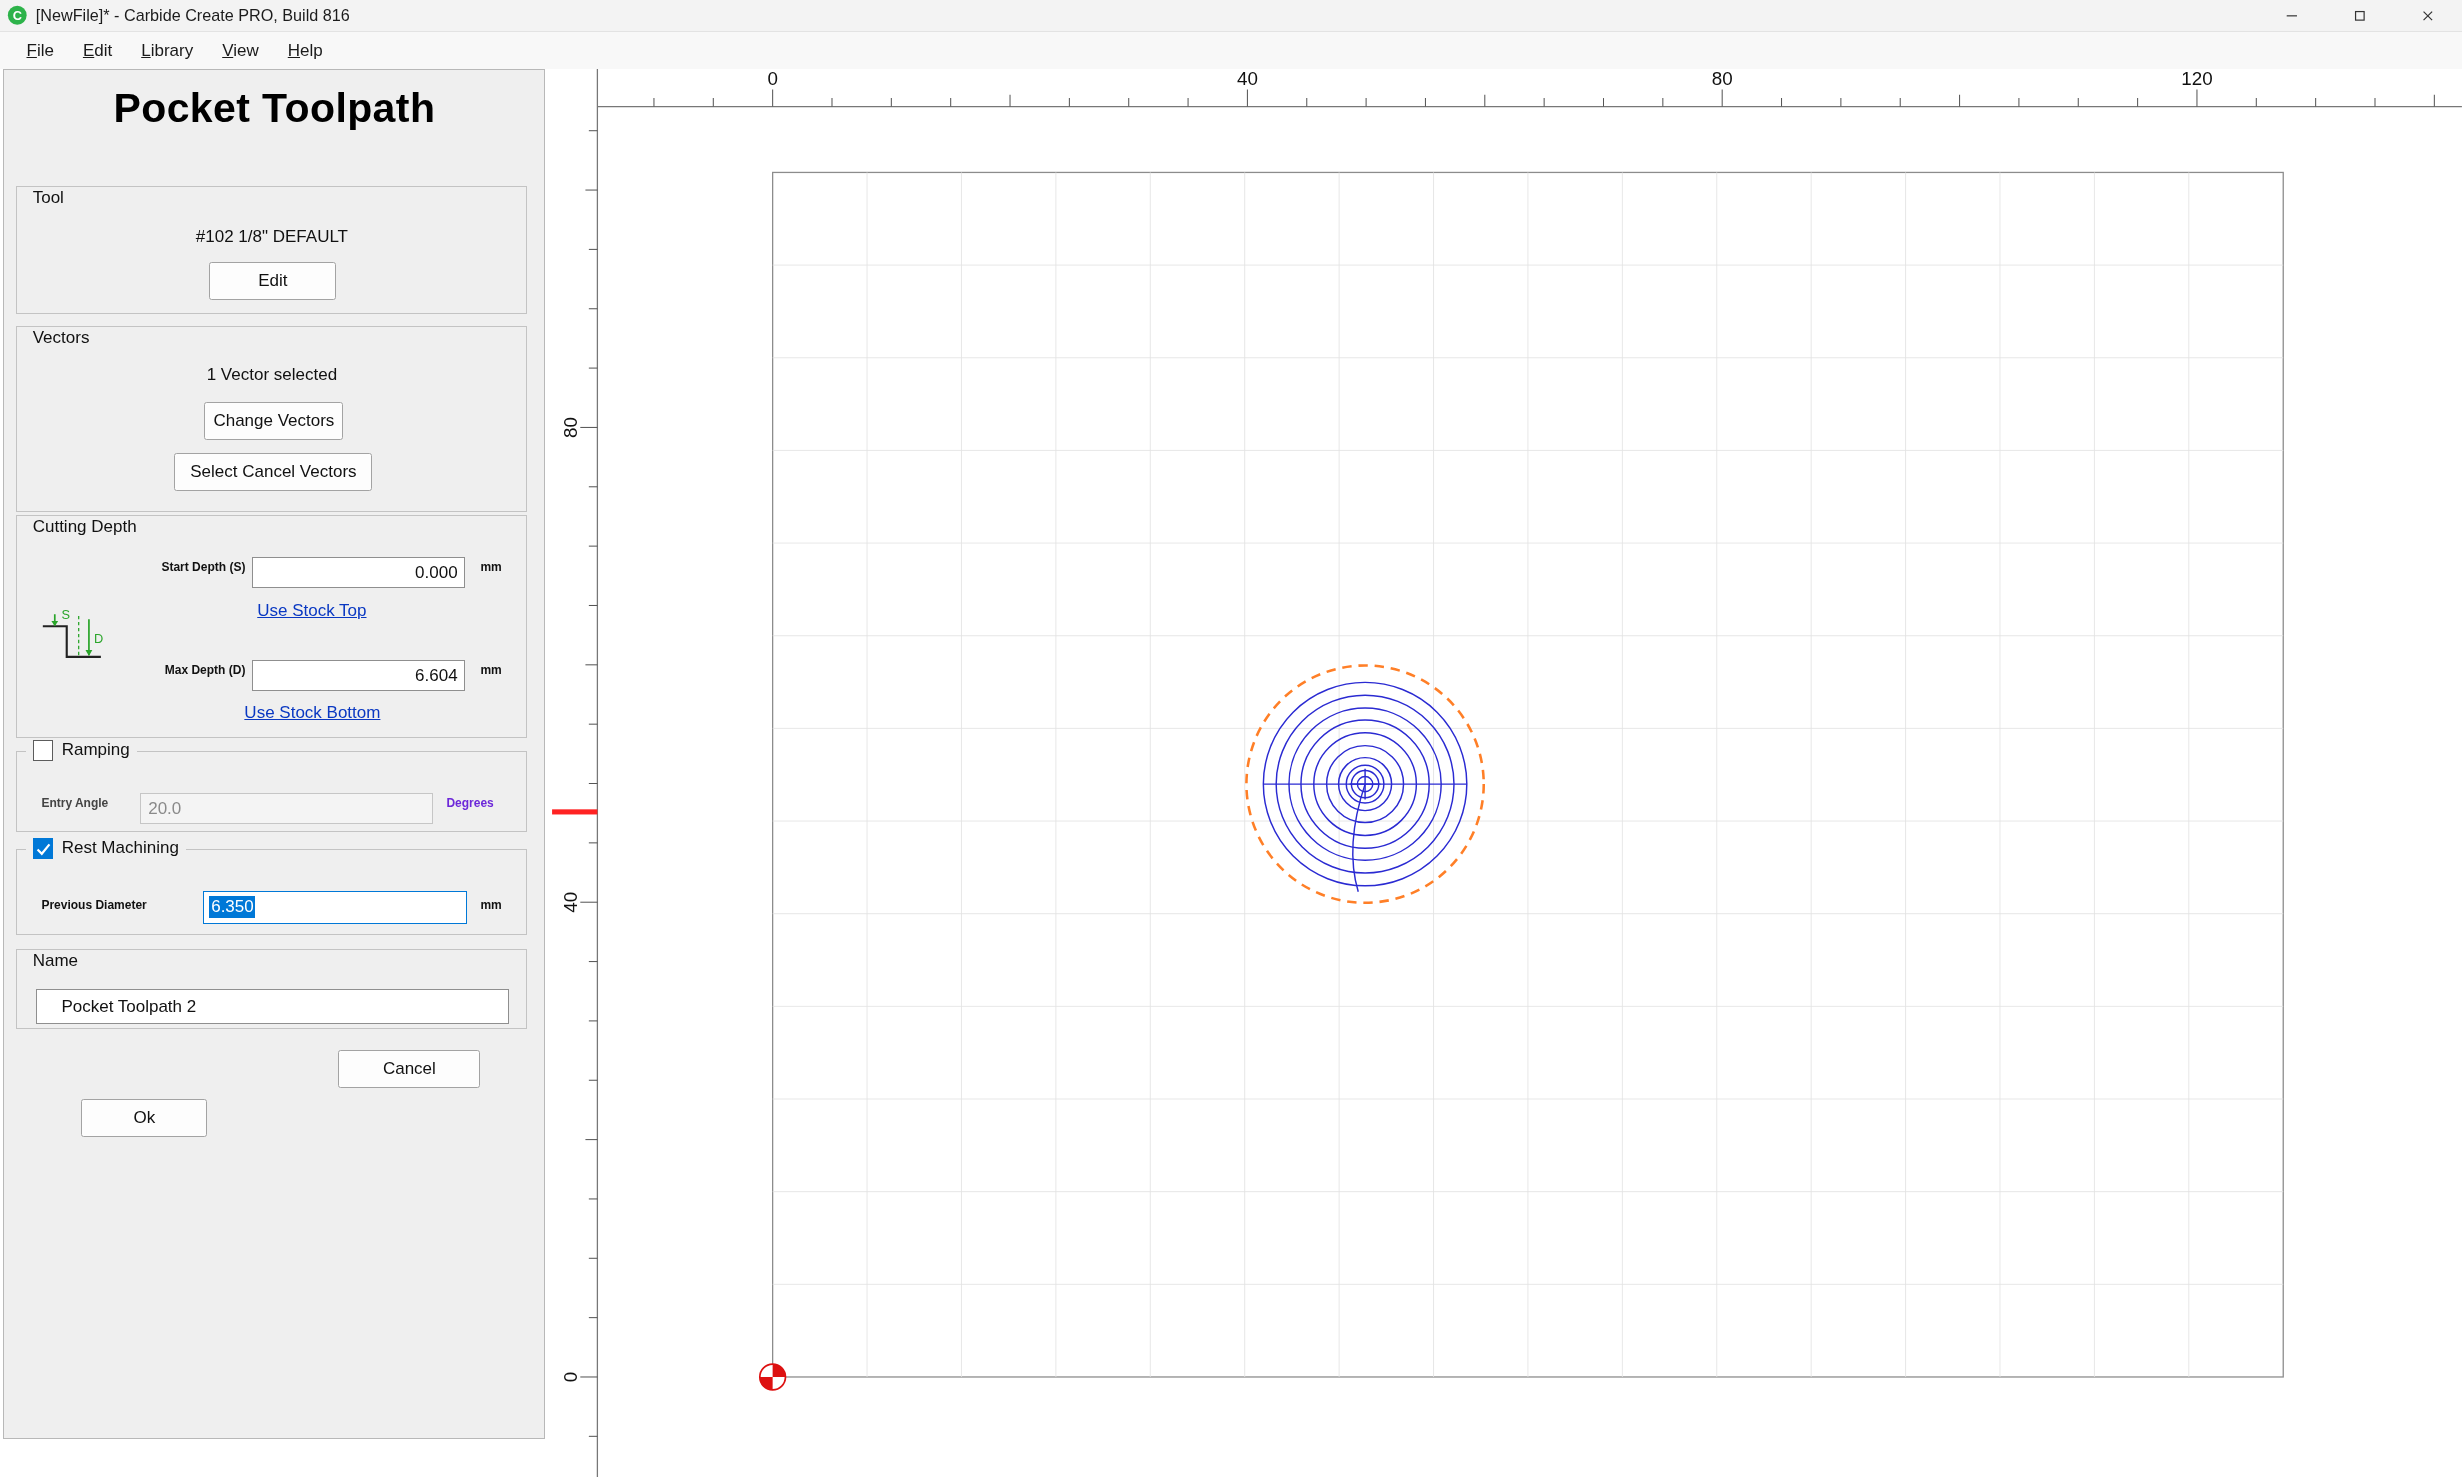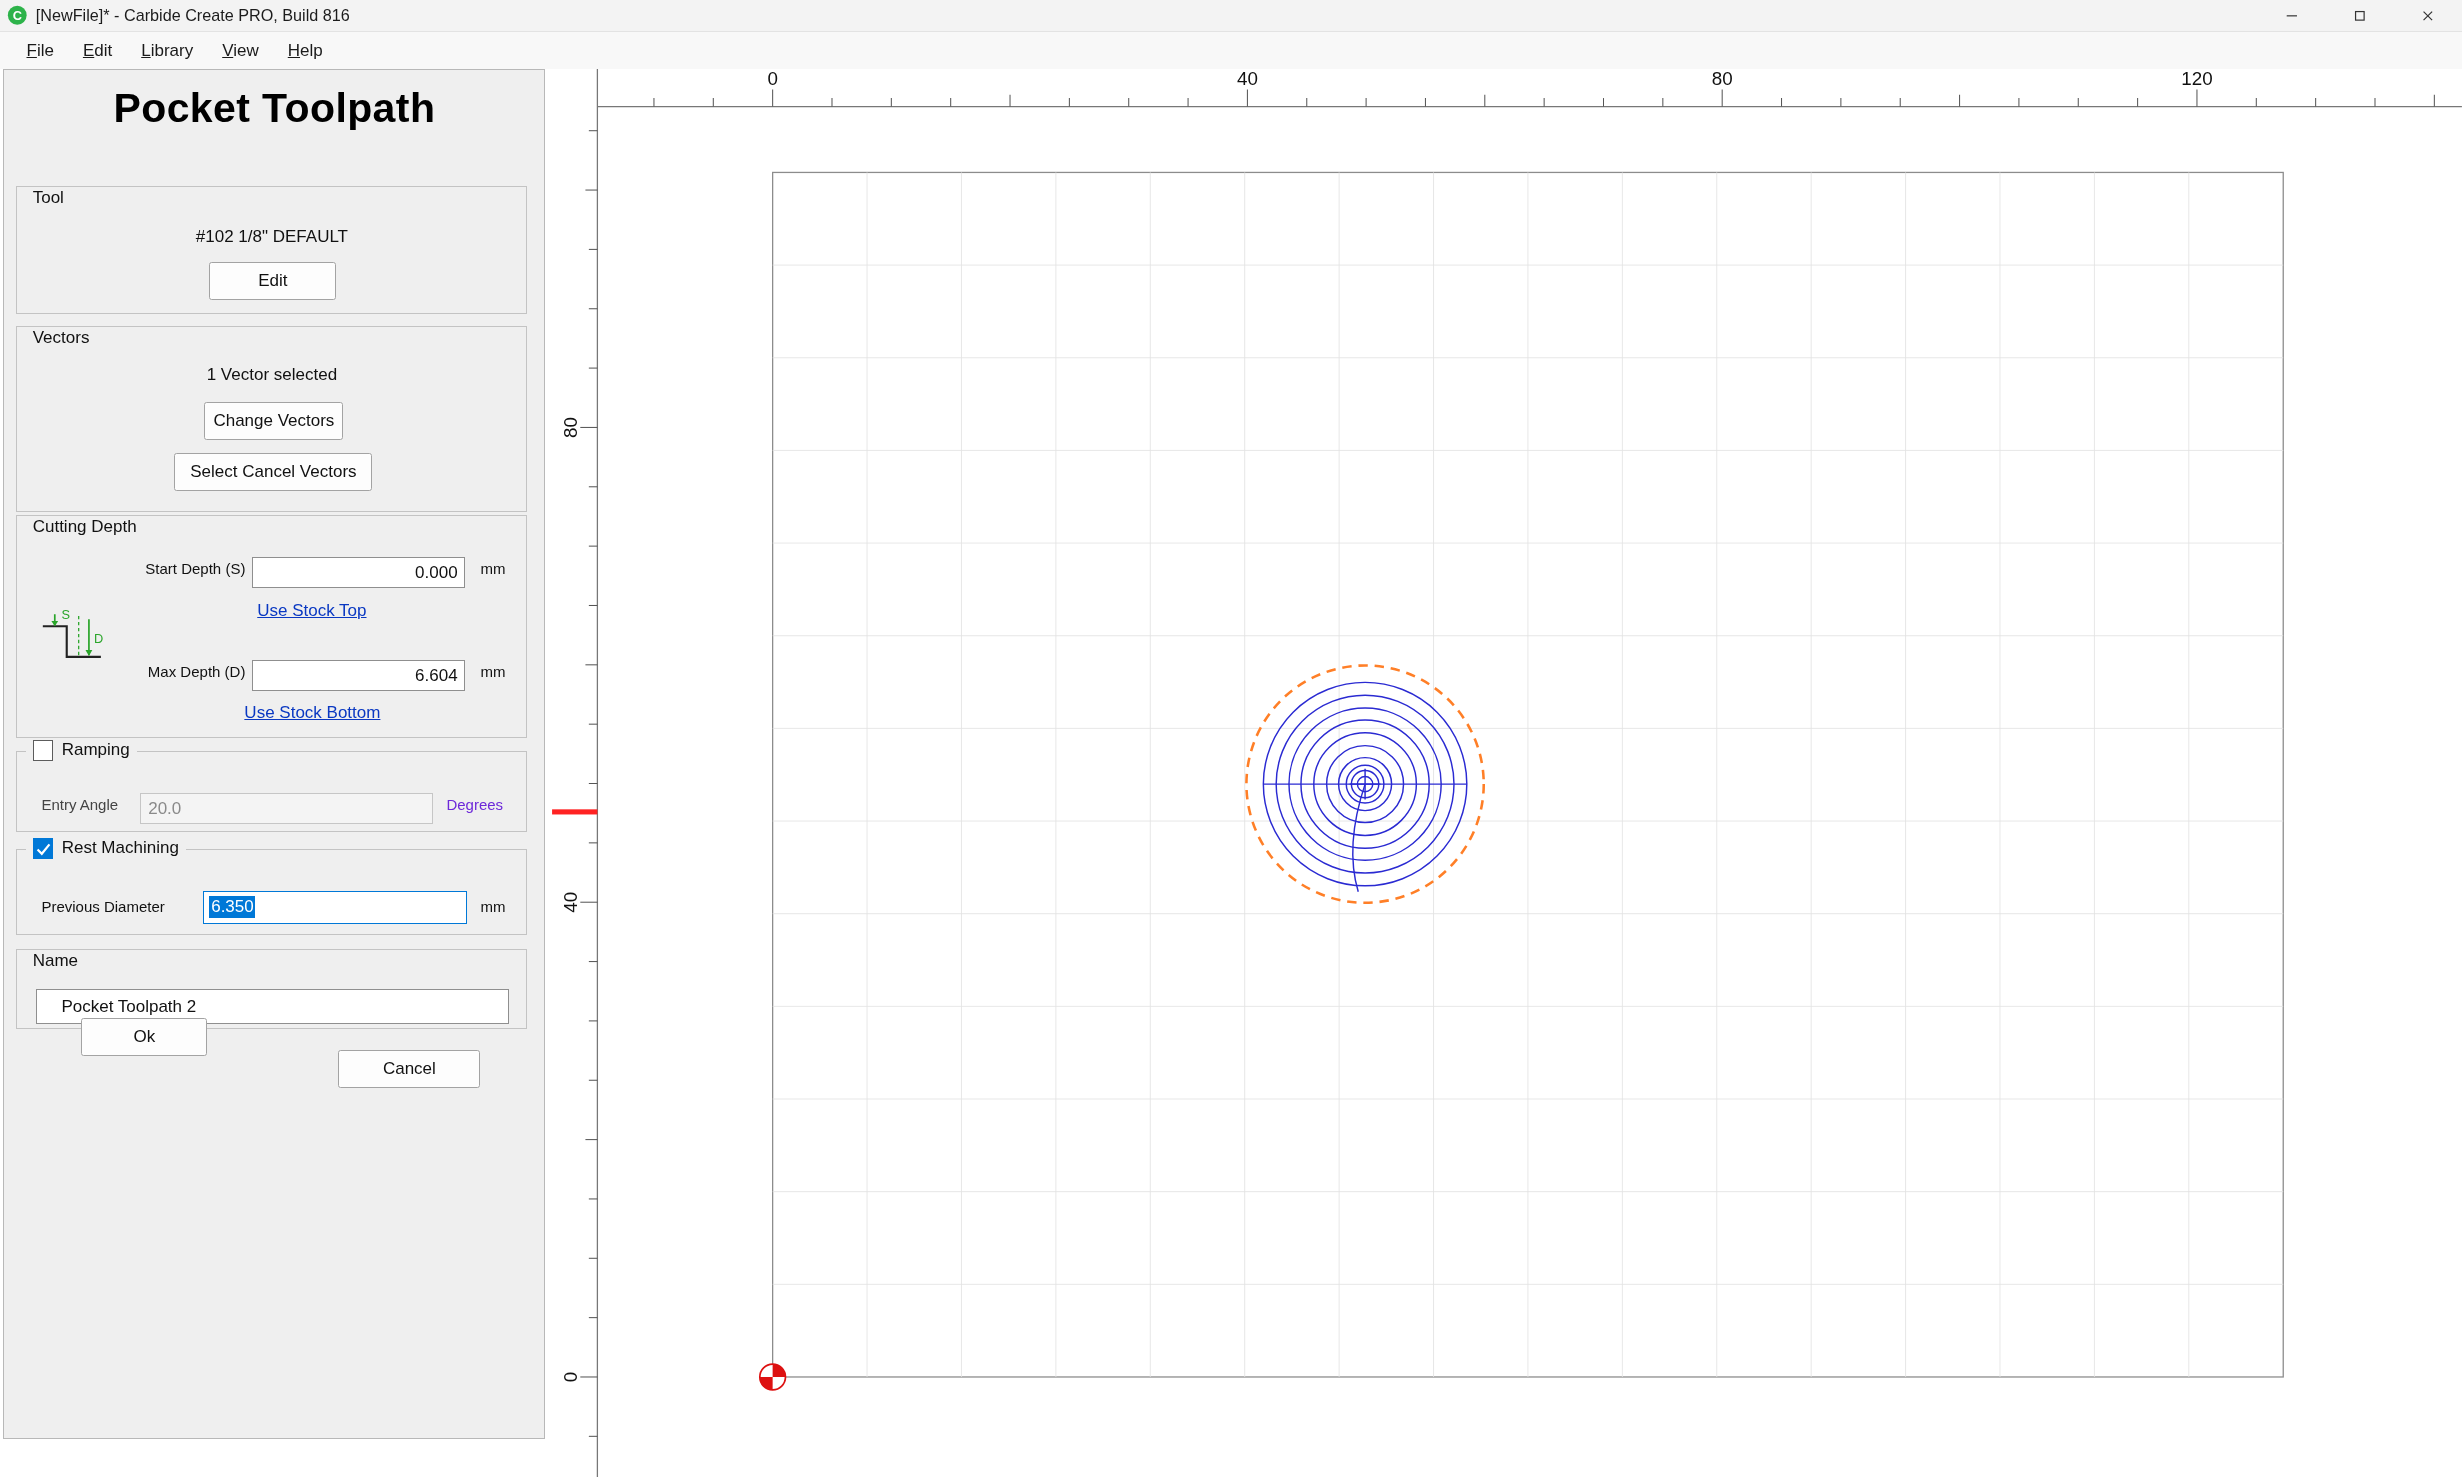--- a/index.html
+++ b/index.html
@@ -47,21 +47,21 @@
   }
   .legend-check{
     position:absolute;top:-12px;left:8.5px;background:#efefef;
     padding:0 6.8px;font-size:17px;color:#111;display:flex;align-items:center;gap:8.5px;white-space:nowrap;
   }
   .center-text{position:absolute;left:0;width:100%;text-align:center;font-size:17px;color:#111;}
   .btn{
     position:absolute;background:#fdfdfd;border:0.9px solid #a3a3a3;border-radius:2.6px;
     font-size:17px;color:#111;font-family:inherit;padding:0;
   }
-  .label{position:absolute;font-size:15px;color:#111;white-space:nowrap;}
+  .label{position:absolute;font-size:12px;color:#111;white-space:nowrap;font-weight:bold;}
   .label.right{text-align:right;}
   .muted{color:#8a8a8a;}
   .text-input{
     position:absolute;background:#ffffff;border:0.9px solid #8f8f8f;
     font-size:17px;color:#111;font-family:inherit;padding:0 6.8px;box-sizing:border-box;
   }
   .text-input.right{text-align:right;}
   .text-input:disabled,.text-input.disabled{
     background:#f4f4f4;border-color:#c6c6c6;color:#8a8a8a;
   }
@@ -190,21 +190,21 @@
       <span class="sel">6.350</span>
     </div>
     <div class="label" style="left:463px;top:48px;">mm</div>
   </div>
 
   <div class="group" style="top:879px;height:80px;">
     <span class="legend">Name</span>
     <input class="text-input" style="left: 19px; top: 39px; width: 473px; height: 35px; padding-left: 24px;" value="Pocket Toolpath 2">
   </div>
 
-  <button class="btn" style="left:77px;top:948px;width:126px;height:38px;text-align:center;">Ok</button>
+  <button class="btn" style="left:77px;top:1029px;width:126px;height:38px;text-align:center;">Ok</button>
   <button class="btn" style="left:334px;top:980px;width:142px;height:38px;">Cancel</button>
 </div>
 
 <svg id="canvas-svg" width="1916" height="1408" viewBox="639 81 2241 1647">
     <g>
       <rect x="904" y="202" width="1767" height="1409" fill="#ffffff" stroke="#8c8c8c" stroke-width="1.5"></rect>
       <line x1="1014.4375" y1="202" x2="1014.4375" y2="1611" stroke="#e3e3e3" stroke-width="1"></line>
       <line x1="1124.875" y1="202" x2="1124.875" y2="1611" stroke="#e3e3e3" stroke-width="1"></line>
       <line x1="1235.3125" y1="202" x2="1235.3125" y2="1611" stroke="#e3e3e3" stroke-width="1"></line>
       <line x1="1345.75" y1="202" x2="1345.75" y2="1611" stroke="#e3e3e3" stroke-width="1"></line>

